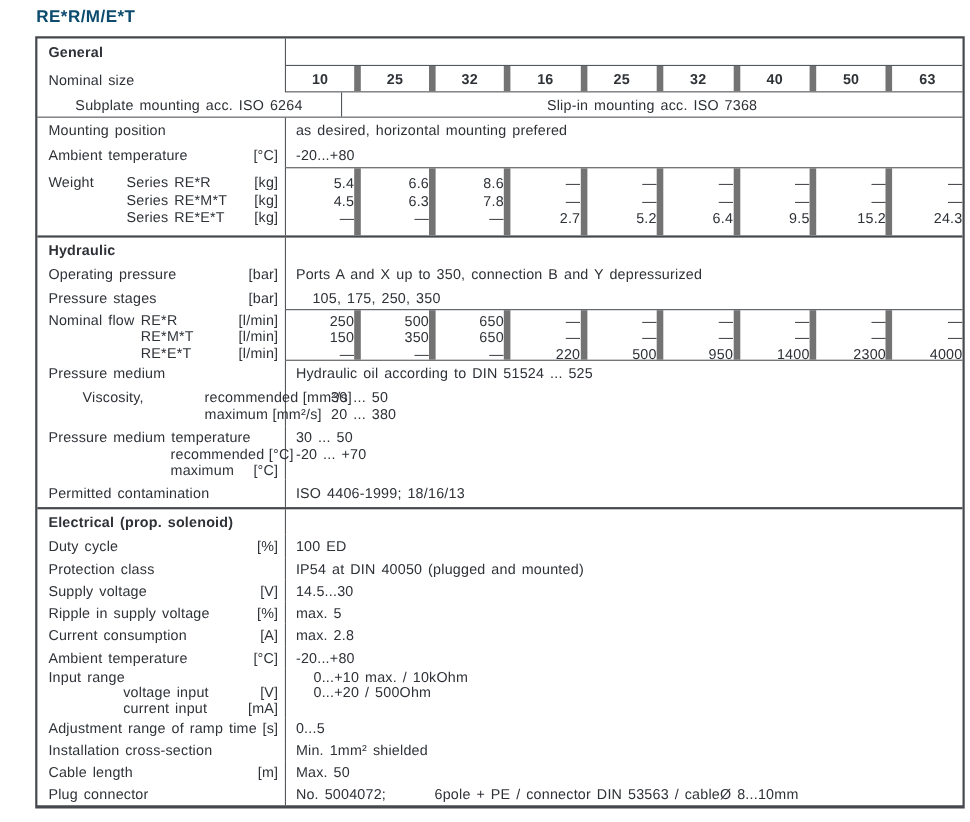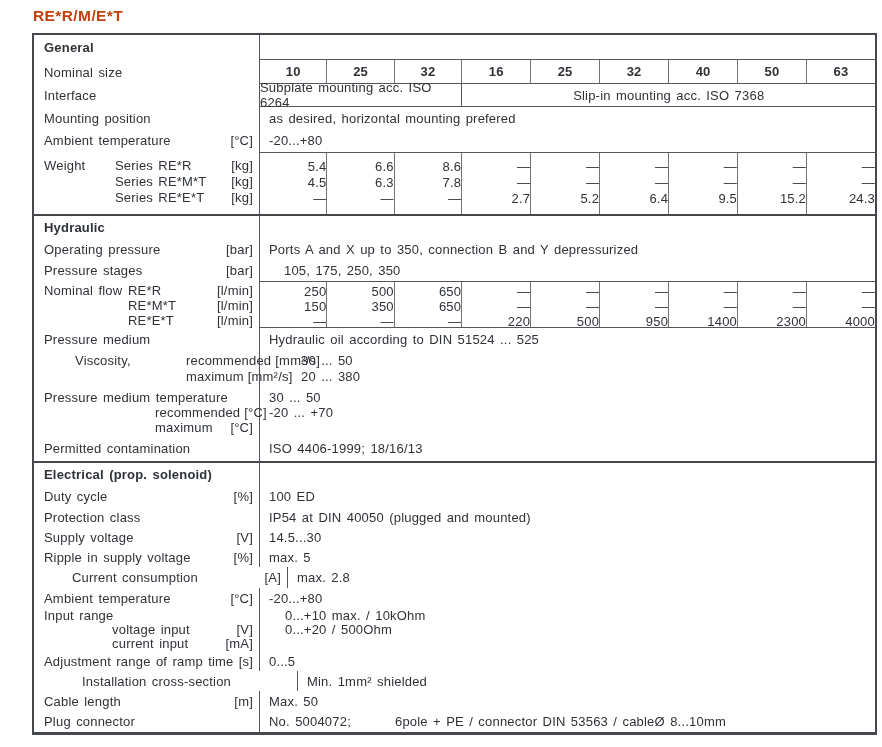--- a/index.html
+++ b/index.html
@@ -1,39 +1,39 @@
 <!DOCTYPE html>
 <html><head>
 <meta charset="utf-8">
 <style>
   html,body{margin:0;padding:0;background:#fff;}
   .page{position:relative;width:882px;height:747px;background:#ffffff;
         font-family:"Liberation Sans", sans-serif;color:#2e3237;font-size:13px;
         letter-spacing:0.2px;word-spacing:1.5px;overflow:hidden;}
-  .title{position:absolute;left:33px;top:7px;font-size:15.5px;font-weight:bold;color:#c2410c;letter-spacing:0.4px;}
+  .title{position:absolute;left:33px;top:7px;font-size:15.5px;font-weight:bold;color:#0c4a6e;letter-spacing:0.4px;}
   .spec-table{position:absolute;left:32px;top:33px;width:845px;
         border:2px solid #45484c;border-bottom-width:3px;background:#fff;box-sizing:border-box;}
   .section{width:100%;}
   .section.divided{border-top:2px solid #45484c;}
   .row{display:flex;align-items:stretch;}
   .lbl{width:226px;flex:none;box-sizing:border-box;border-right:1px solid #53565a;
        padding:0 6px 0 10px;display:flex;align-items:center;}
   .lbl .u{margin-left:auto;padding-left:4px;}
   .lbl.ml{display:block;}
   .lline{display:flex;align-items:baseline;}
   .b{font-weight:bold;}
   .data{flex:1;display:flex;align-items:center;min-width:0;box-sizing:border-box;}
   .data.txt{padding-left:9px;}
   .data.stack{display:block;padding-left:9px;}
   .data.bb{border-bottom:1px solid #53565a;}
   .data.bt{border-top:1px solid #53565a;}
   .cells{padding:0;align-items:stretch;}
   .cell{flex:677 0 0;display:flex;align-items:center;justify-content:center;min-width:0;}
   .cell.w2{flex:693 0 0;}
-  .cell + .cell{border-left:1px solid #737373;}
+  .cell + .cell{border-left:6px solid #737373;}
   .cell.stack{display:block;text-align:right;}
   .grp{flex:2031 0 0;display:flex;align-items:center;justify-content:center;min-width:0;}
   .grp.w2{flex:4158 0 0;border-left:1px solid #53565a;}
   
   .r-band{height:25px;justify-content:center;}
   .r-nom{height:24px;}
   .r-if{height:23px;}
   .r-mount{height:22px;}
   .r-amb{height:23px;}
   .r-weight{height:62px;}
@@ -43,25 +43,25 @@
   .r-flow{height:47px;}
   .r-pm{height:22px;}
   .r-visc{height:38px;}
   .r-pmt{height:48px;}
   .r-cont{height:25px;}
   .r-eband{height:23px;}
   .r-duty{height:21px;justify-content:center;}
   .r-prot{height:20px;}
   .r-sup{height:20px;}
   .r-rip{height:20px;}
-  .r-cur{height:21px;margin-left:28px;}
+  .r-cur{height:21px;}
   .r-amb2{height:20px;}
   .r-input{height:44px;gap:16px;}
   .r-ramp{height:19px;}
-  .r-inst{height:20px;padding-left:38px;}
+  .r-inst{height:20px;}
   .r-cable{height:20px;}
   .r-plug{height:21px;}
   
   .r-weight .lbl.ml,.r-weight .cell.stack{padding-top:6px;}
   .r-weight .lline,.r-weight .vl{line-height:16px;}
   .r-flow .lbl.ml,.r-flow .cell.stack{padding-top:2px;}
   .r-flow .lline,.r-flow .vl{line-height:15px;}
   .r-visc .lbl.ml,.r-visc .data.stack{padding-top:3px;padding-left:41px;}
   .r-visc .lline,.r-visc .vl{line-height:16px;}
   .r-pmt .lbl.ml,.r-pmt .data.stack{padding-top:2px;}
@@ -103,23 +103,20 @@
           <div class="cell b w2">16</div>
           <div class="cell b w2">25</div>
           <div class="cell b w2">32</div>
           <div class="cell b w2">40</div>
           <div class="cell b w2">50</div>
           <div class="cell b w2">63</div>
         </div>
       </div>
 
       <div class="row r-if">
-        <div class="lbl">
-            <span>Interface</span>
-          </div>
         <div class="data cells bb">
           <div class="grp">Subplate mounting acc. ISO 6264</div>
           <div class="grp w2">Slip-in mounting acc. ISO 7368</div>
         </div>
       </div>
 
       <div class="row r-mount">
         <div class="lbl">
             <span>Mounting position</span>
           </div>

